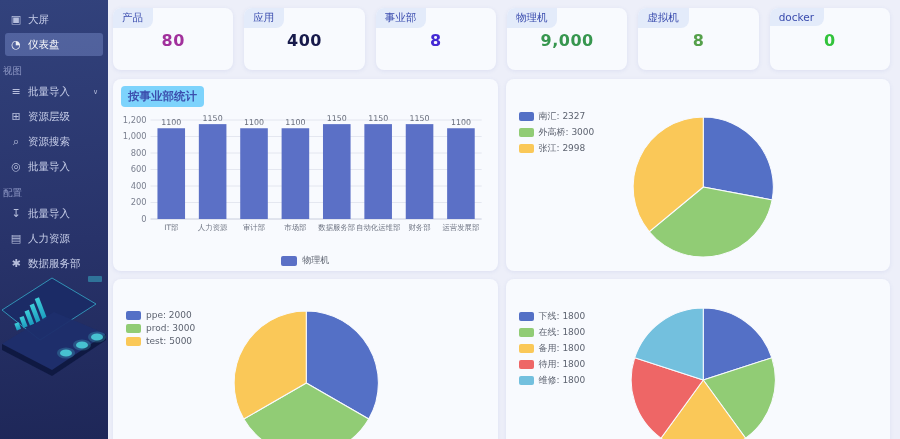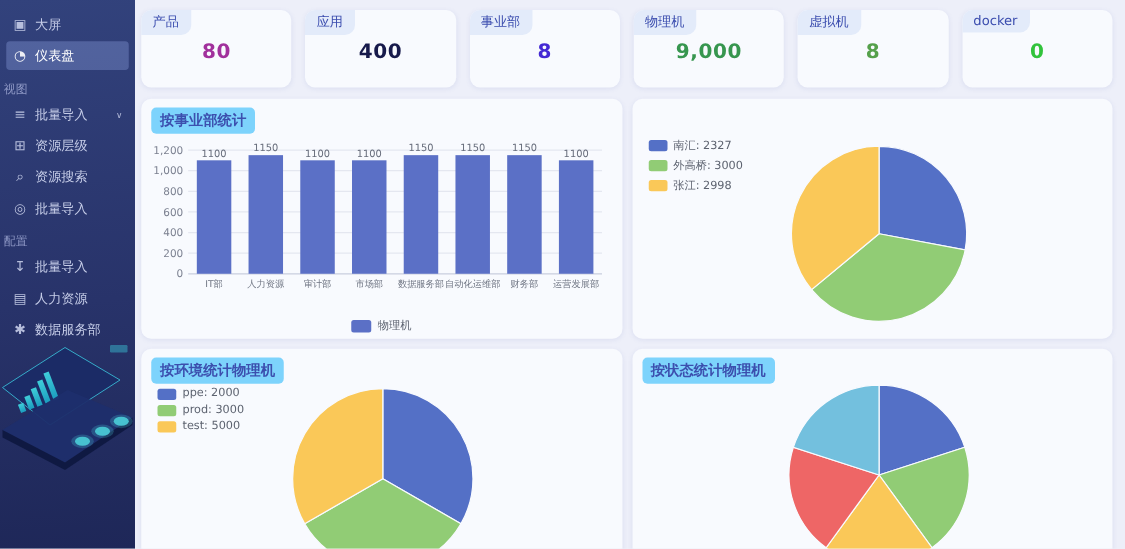--- a/index.html
+++ b/index.html
@@ -214,21 +214,20 @@
           </div>
         </div>
       <div class="pie-box" id="pie1"><svg viewBox="0 0 384 192" width="100%" height="100%" preserveAspectRatio="none">
             <path d="M197,108 L197.0,38.0 A70,70 0 0 1 265.8,120.9 Z" fill="#5470c6" stroke="#f8fafe" stroke-width="1"></path>
             <path d="M197,108 L265.8,120.9 A70,70 0 0 1 143.1,152.7 Z" fill="#91cc75" stroke="#f8fafe" stroke-width="1"></path>
             <path d="M197,108 L143.1,152.7 A70,70 0 0 1 197.0,38.0 Z" fill="#fac858" stroke="#f8fafe" stroke-width="1"></path>
           </svg></div>
     </section>
 
     <section class="panel">
-      <div class="p-title">按环境统计物理机</div>
       <div class="pie-legend" id="leg2">
           <div class="leg-row">
             <span class="leg-marker" style="background: rgb(84, 112, 198);"></span>
             <span>ppe: 2000</span>
           </div>
           <div class="leg-row">
             <span class="leg-marker" style="background: rgb(145, 204, 117);"></span>
             <span>prod: 3000</span>
           </div>
           <div class="leg-row">
@@ -237,21 +236,42 @@
           </div>
         </div>
       <div class="pie-box" id="pie2"><svg viewBox="0 0 384 192" width="100%" height="100%" preserveAspectRatio="none">
             <path d="M193,104 L193.0,32.0 A72,72 0 0 1 255.4,140.0 Z" fill="#5470c6" stroke="#f8fafe" stroke-width="1"></path>
             <path d="M193,104 L255.4,140.0 A72,72 0 0 1 130.6,140.0 Z" fill="#91cc75" stroke="#f8fafe" stroke-width="1"></path>
             <path d="M193,104 L130.6,140.0 A72,72 0 0 1 193.0,32.0 Z" fill="#fac858" stroke="#f8fafe" stroke-width="1"></path>
           </svg></div>
     </section>
 
     <section class="panel">
-      <div class="p-title">按状态统计物理机</div>
+      <div class="pie-legend" id="leg3">
+          <div class="leg-row">
+            <span class="leg-marker" style="background: rgb(84, 112, 198);"></span>
+            <span>下线: 1800</span>
+          </div>
+          <div class="leg-row">
+            <span class="leg-marker" style="background: rgb(145, 204, 117);"></span>
+            <span>在线: 1800</span>
+          </div>
+          <div class="leg-row">
+            <span class="leg-marker" style="background: rgb(250, 200, 88);"></span>
+            <span>备用: 1800</span>
+          </div>
+          <div class="leg-row">
+            <span class="leg-marker" style="background: rgb(238, 102, 102);"></span>
+            <span>待用: 1800</span>
+          </div>
+          <div class="leg-row">
+            <span class="leg-marker" style="background: rgb(115, 192, 222);"></span>
+            <span>维修: 1800</span>
+          </div>
+        </div>
       <div class="pie-box" id="pie3"><svg viewBox="0 0 384 192" width="100%" height="100%" preserveAspectRatio="none">
             <path d="M197,101 L197.0,29.0 A72,72 0 0 1 265.5,78.8 Z" fill="#5470c6" stroke="#f8fafe" stroke-width="1"></path>
             <path d="M197,101 L265.5,78.8 A72,72 0 0 1 239.3,159.2 Z" fill="#91cc75" stroke="#f8fafe" stroke-width="1"></path>
             <path d="M197,101 L239.3,159.2 A72,72 0 0 1 154.7,159.2 Z" fill="#fac858" stroke="#f8fafe" stroke-width="1"></path>
             <path d="M197,101 L154.7,159.2 A72,72 0 0 1 128.5,78.8 Z" fill="#ee6666" stroke="#f8fafe" stroke-width="1"></path>
             <path d="M197,101 L128.5,78.8 A72,72 0 0 1 197.0,29.0 Z" fill="#73c0de" stroke="#f8fafe" stroke-width="1"></path>
           </svg></div>
     </section>
 
   </div>

